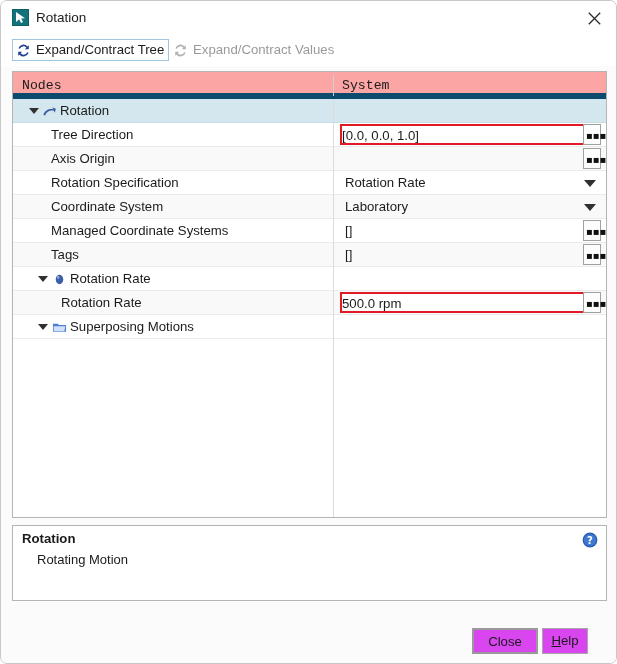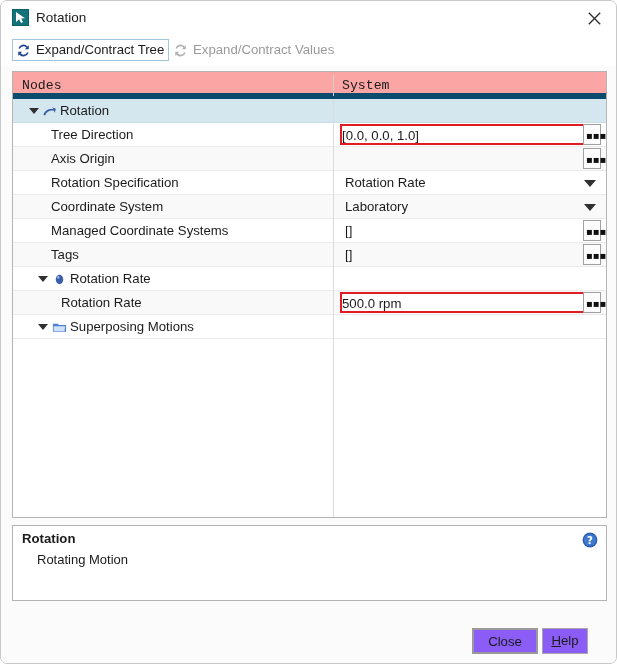--- a/index.html
+++ b/index.html
@@ -258,21 +258,21 @@
     position: absolute;
     left: 0; top: 600px;
     width: 617px; height: 64px;
     background: #fbfbfb;
   }
   .fbtn {
     position: absolute;
     top: 27px;
     height: 26px;
     box-sizing: border-box;
-    background: #8b5cf6;
+    background: #d946ef;
     font-size: 13.2px;
     color: #1b1b1b;
     text-align: center;
     line-height: 24px;
     cursor: default;
   }
   #btn-close {
     left: 471px; width: 66px;
     border: 2px solid #9a9a9a;
   }

